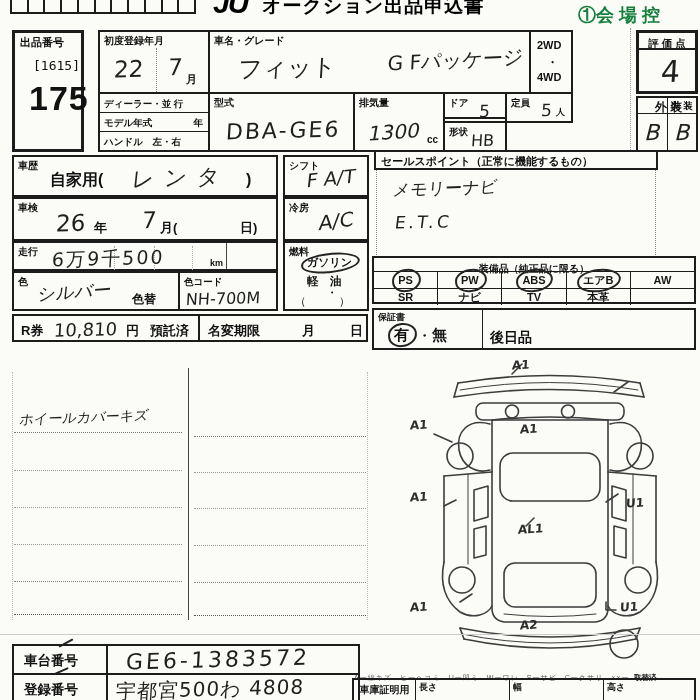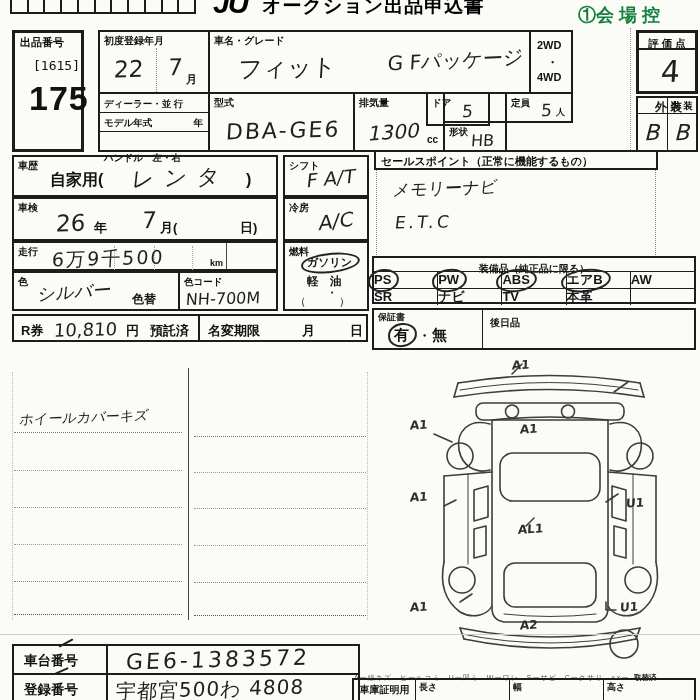--- a/index.html
+++ b/index.html
@@ -13,21 +13,21 @@
 .hw{position:absolute;font-family:"DejaVu Sans",sans-serif;color:#1f1f1f;white-space:nowrap;line-height:1;transform:skewX(-5deg) rotate(-1.5deg)}
 .circled{overflow:visible}
 .circled::after{content:"";position:absolute;left:-6px;right:-8px;top:-4px;bottom:-5px;border:2px solid #242424;border-radius:52% 48% 55% 45%;transform:rotate(-5deg)}
 .dotline{position:absolute;height:0;border-top:1.5px dotted #777}
 .vthin{position:absolute;width:0;border-left:1px solid #444}
 .dotv{position:absolute;width:0;border-left:1.5px dotted #888}
 .tick{position:absolute;height:2px;background:#222;border-radius:2px}
 .tbc{flex:1;border-left:2px solid #1c1c1c}
 .tbc:first-child{border-left:none}
 .eqrow{display:flex;border-top:1.5px solid #1c1c1c}
-.eqcell{flex:1;border-left:1.5px solid #1c1c1c;text-align:left;font-size:13px;font-weight:bold;height:16px;line-height:16px;position:relative}
+.eqcell{flex:1;border-left:1.5px solid #1c1c1c;text-align:center;font-size:11px;font-weight:bold;height:16px;line-height:16px;position:relative}
 .eqcell:first-child{border-left:none}
 .eqcell span{position:relative;display:inline-block;line-height:14px}
 .mark{position:absolute;font-family:"DejaVu Sans",sans-serif;font-size:12px;font-weight:bold;color:#2c2c2c;transform:skewX(-6deg) rotate(-3deg);white-space:nowrap}
 svg{position:absolute;left:0;top:0}
 </style>
 </head>
 <body>
 
 <div class="sheet">
 
@@ -95,36 +95,36 @@
 
   <div class="box" style="left:98px;top:92px;width:112px;height:60px">
     <div class="abs" style="left:0;top:0;right:0;height:19px;border-bottom:1.5px solid #1c1c1c">
       <span class="pr" style="left:4px;top:5px;font-size:9.5px">ディーラー・並 行</span>
     </div>
     <div class="abs" style="left:0;top:19px;right:0;height:19px;border-bottom:1.5px solid #1c1c1c">
       <span class="pr" style="left:4px;top:5px;font-size:9.5px">モデル年式</span>
       <span class="pr" style="right:5px;top:5px;font-size:9.5px">年</span>
     </div>
     <div class="abs" style="left:0;top:38px;right:0;height:19px">
-      <span class="pr" style="left:4px;top:21px;font-size:9.5px">ハンドル　左・右</span>
+      <span class="pr" style="left:4px;top:5px;font-size:9.5px">ハンドル　左・右</span>
     </div>
   </div>
 
   <div class="box" style="left:208px;top:92px;width:147px;height:60px">
     <span class="lbl" style="left:4px;top:4px">型式</span>
     <span class="hw" style="left:16px;top:26px;font-size:22px;letter-spacing:2px">DBA-GE6</span>
   </div>
 
   <div class="box" style="left:353px;top:92px;width:92px;height:60px">
     <span class="lbl" style="left:4px;top:4px">排気量</span>
     <span class="hw" style="left:14px;top:28px;font-size:20px;transform:skewX(-14deg) rotate(-4deg)">1300</span>
     <span class="pr" style="right:5px;bottom:5px;font-size:10px">cc</span>
   </div>
 
-  <div class="box" style="left:426px;top:92px;width:64px;height:34px">
+  <div class="box" style="left:443px;top:92px;width:64px;height:27px">
     <span class="lbl" style="left:4px;top:4px;font-size:9.5px">ドア</span>
     <span class="hw" style="left:34px;top:9px;font-size:17px">5</span>
   </div>
   <div class="box" style="left:443px;top:121px;width:64px;height:31px">
     <span class="lbl" style="left:4px;top:4px;font-size:9.5px">形状</span>
     <span class="hw" style="left:26px;top:10px;font-size:16px">HB</span>
   </div>
 
   <div class="box" style="left:505px;top:92px;width:68px;height:31px">
     <span class="lbl" style="left:4px;top:4px;font-size:9.5px">定員</span>
@@ -243,21 +243,21 @@
       <div class="eqcell"><span></span></div>
     </div>
   </div>
 
   <div class="box" style="left:372px;top:308px;width:324px;height:42px">
     <span class="lbl" style="left:4px;top:3px;font-size:9px">保証書</span>
     <span class="pr circled" style="left:20px;top:17px;font-size:15px">有</span>
     <span class="pr" style="left:44px;top:19px;font-size:13px">・</span>
     <span class="pr" style="left:58px;top:17px;font-size:15px">無</span>
     <div class="vthin" style="left:108px;top:0;height:38px;border-left-width:1.5px;border-color:#1c1c1c"></div>
-    <span class="lbl" style="left:116px;top:8px;font-size:10px">後日品</span>
+    <span class="lbl" style="left:116px;top:20px;font-size:14px">後日品</span>
   </div>
 
   <div class="abs" style="left:408px;top:356px;width:287px;height:312px">
     <svg viewBox="0 0 285 310" width="285" height="310" fill="none" stroke="#3d3d3d" stroke-width="1.6" stroke-linecap="round" stroke-linejoin="round">
       <path d="M50 27 Q142 12 232 27"></path>
         <path d="M46 41 Q142 26 236 41"></path>
       <path d="M50 27 L46 41"></path>
         <path d="M232 27 L236 41"></path>
       <path d="M52 34 Q142 19 230 34" stroke-width="1"></path>
       <rect x="68" y="47" width="148" height="17" rx="7"></rect>

